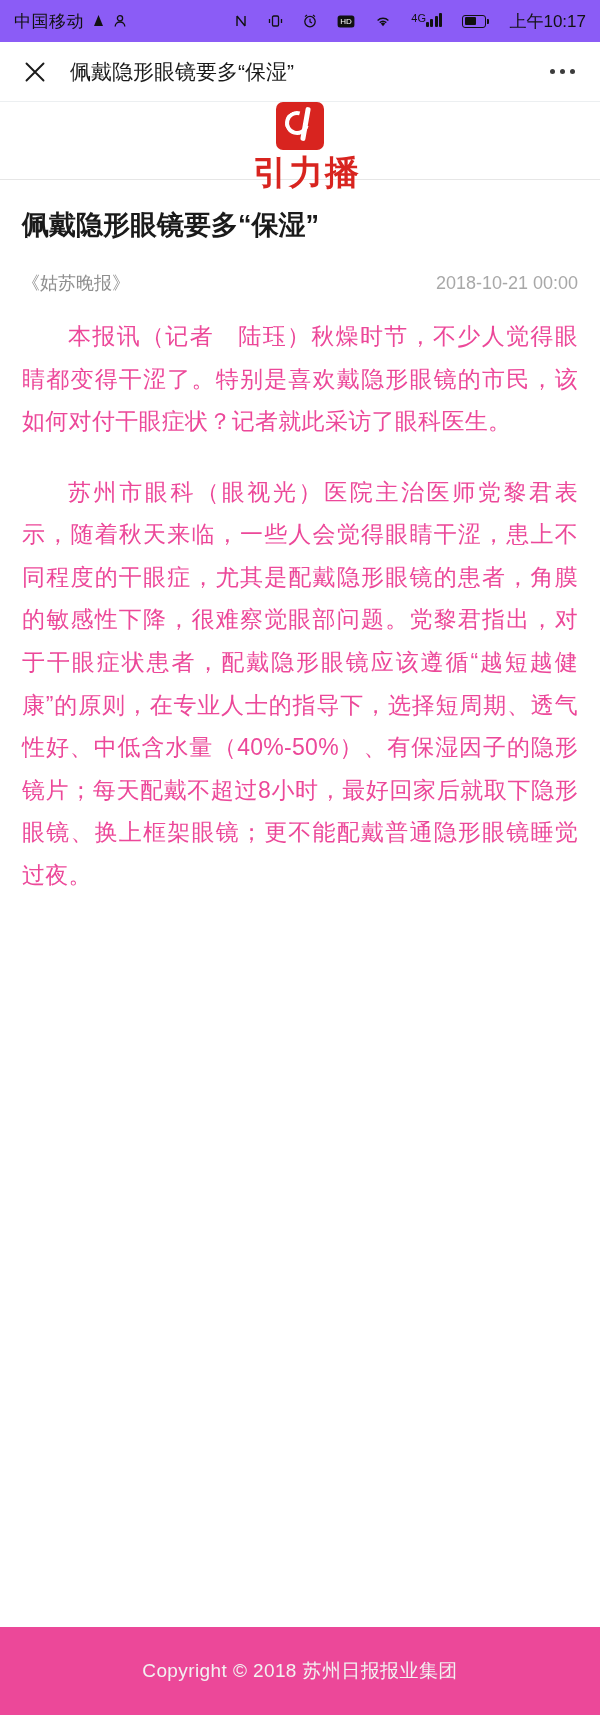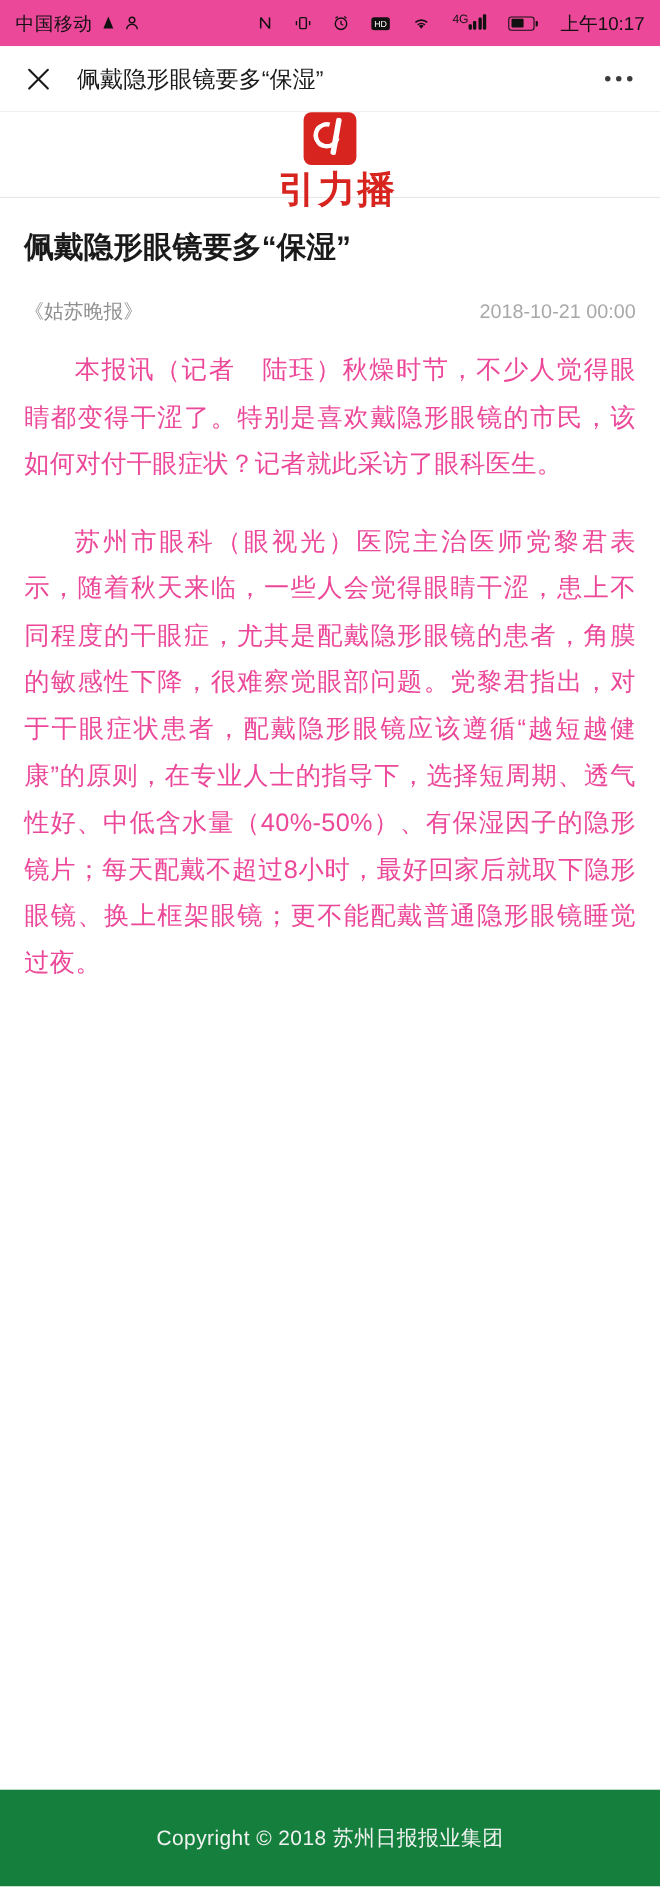--- a/index.html
+++ b/index.html
@@ -8,21 +8,21 @@
     height: 1715px;
     background: #ffffff;
     font-family: "Liberation Sans", "DejaVu Sans", sans-serif;
     -webkit-font-smoothing: antialiased;
   }
   body { position: relative; overflow: hidden; }
 
   
   .status-bar {
     height: 42px;
-    background: #ec4899;
+    background: #8b5cf6;
     display: flex;
     align-items: center;
     padding: 0 14px;
     font-size: 17px;
     color: #111;
   }
   .status-left {
     display: flex;
     align-items: center;
     gap: 8px;
@@ -145,21 +145,21 @@
     margin-bottom: 28px;
     text-align: justify;
     letter-spacing: 0.3px;
   }
 
   
   .footer {
     position: absolute;
     left: 0; right: 0; bottom: 0;
     height: 88px;
-    background: #15803d;
+    background: #ec4899;
     display: flex;
     align-items: center;
     justify-content: center;
   }
   .footer-text {
     color: #f2f2f2;
     font-size: 19px;
     letter-spacing: 0.4px;
   }
   .spacer-bottom { height: 120px; }

